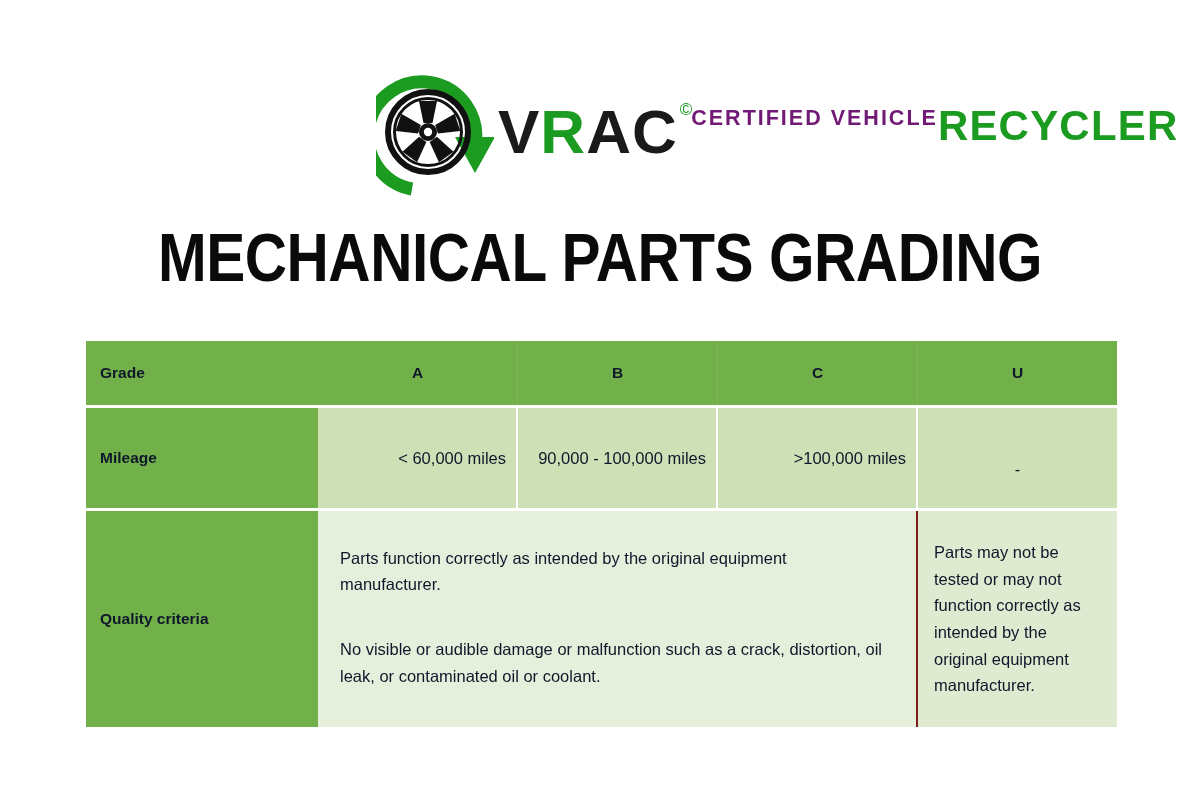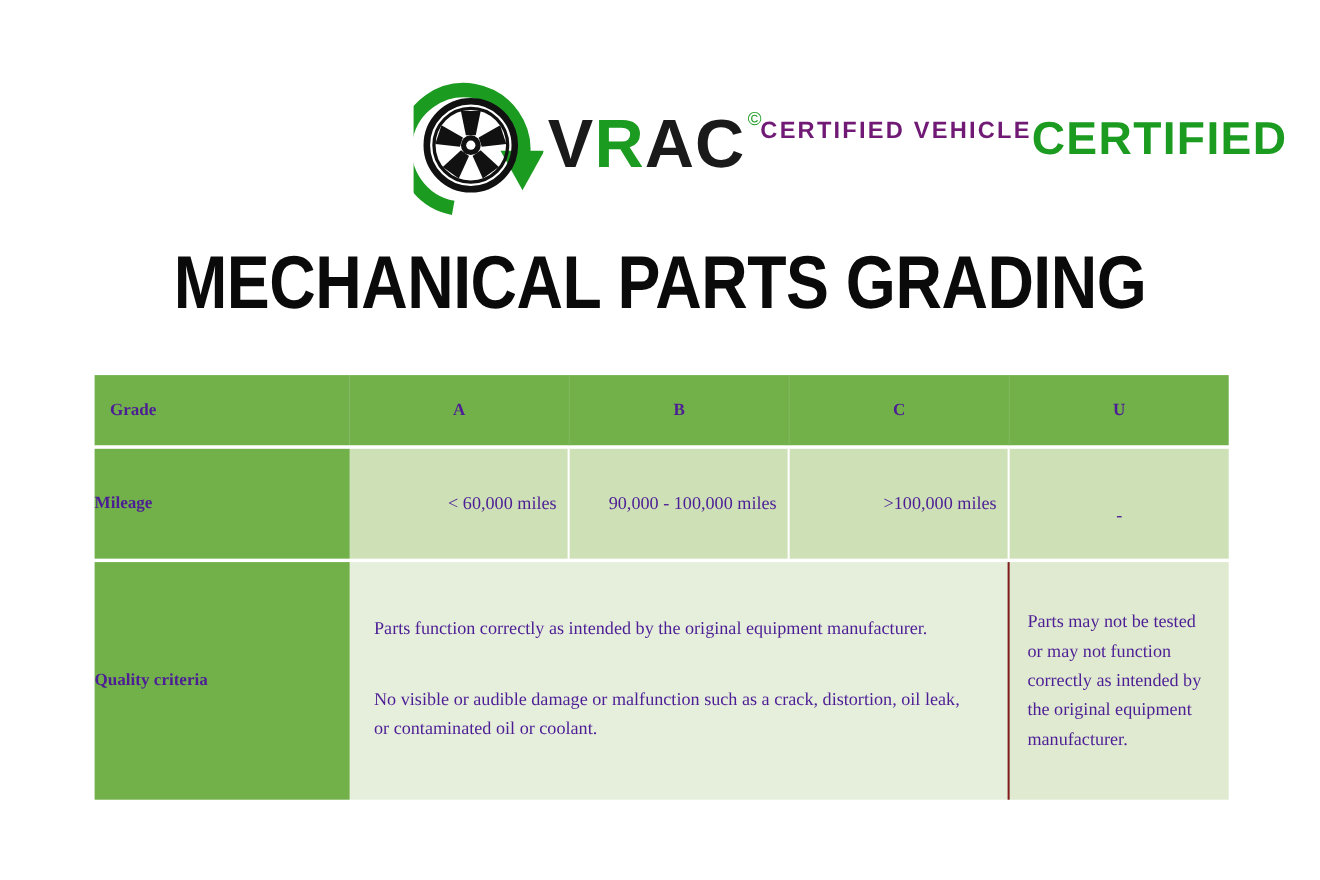--- a/index.html
+++ b/index.html
@@ -109,22 +109,22 @@
     position: absolute;
     left: 86px;
     top: 341px;
     width: 1031px;
     border-collapse: separate;
     border-spacing: 0;
   }
 
   .grade-table td {
     vertical-align: middle;
-    font-family: Liberation Serif, serif;
-    color: #4c1d95;
+    font-family: Liberation Sans, sans-serif;
+    color: #0f172a;
   }
 
   
   .hdr td {
     background: #72b04a;
     height: 64px;
     font-weight: 700;
     font-size: 15.5px;
     text-align: center;
     border-right: 1px solid #7eb85a;
@@ -135,20 +135,21 @@
     padding-left: 14px;
     border-right: none;
   }
 
   
   .label-col {
     background: #72b04a;
     font-weight: 700;
     font-size: 15.5px;
     text-align: left;
+    padding-left: 14px;
   }
 
   
   .mile-cell {
     background: #cde0b6;
     text-align: right;
     font-size: 16.5px;
     line-height: 1.75;
     padding: 8px 10px;
     border-right: 2px solid #ffffff;
@@ -233,21 +234,21 @@
             <circle cx="-10" cy="13.8" r="2.6"></circle>
             <circle cx="-16.2" cy="-5.3" r="2.6"></circle>
           </g>
         </g>
       </svg>
     </div>
 
     <div class="logo-words">
       <div class="logo-vrac"><span>V</span><span class="grn">R</span><span>AC</span><span class="copy">©</span></div>
       <div class="logo-certified">CERTIFIED VEHICLE</div>
-      <div class="logo-recycler">CERTIFIED</div>
+      <div class="logo-recycler">RECYCLER</div>
     </div>
   </div>
 
   <div class="page-title">MECHANICAL PARTS GRADING</div>
 
   <table class="grade-table">
     <colgroup>
       <col style="width:232px">
       <col style="width:200px">
       <col style="width:200px">

